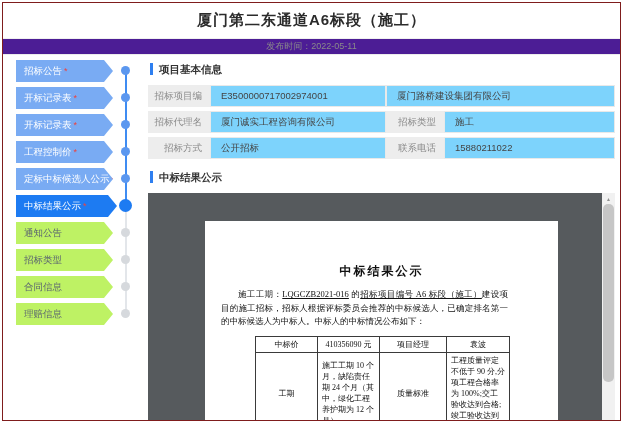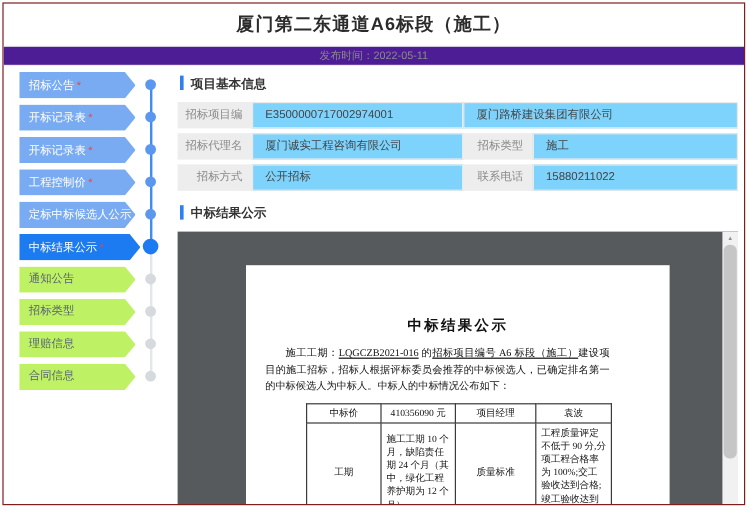--- a/index.html
+++ b/index.html
@@ -106,25 +106,25 @@
       </div>
       <div class="side-row">
         <div class="arrow off"><span>通知公告</span></div>
         <span class="dot off-dot"></span>
       </div>
       <div class="side-row">
         <div class="arrow off"><span>招标类型</span></div>
         <span class="dot off-dot"></span>
       </div>
       <div class="side-row">
-        <div class="arrow off"><span>理赔信息</span></div>
+        <div class="arrow off"><span>合同信息</span></div>
         <span class="dot off-dot"></span>
       </div>
       <div class="side-row">
-        <div class="arrow off"><span>合同信息</span></div>
+        <div class="arrow off"><span>理赔信息</span></div>
         <span class="dot off-dot"></span>
       </div>
     </div>
 
     <div class="content">
 
       <div class="sec-head">
         <div class="sec-bar"></div>
         <div class="sec-title">项目基本信息</div>
       </div>

